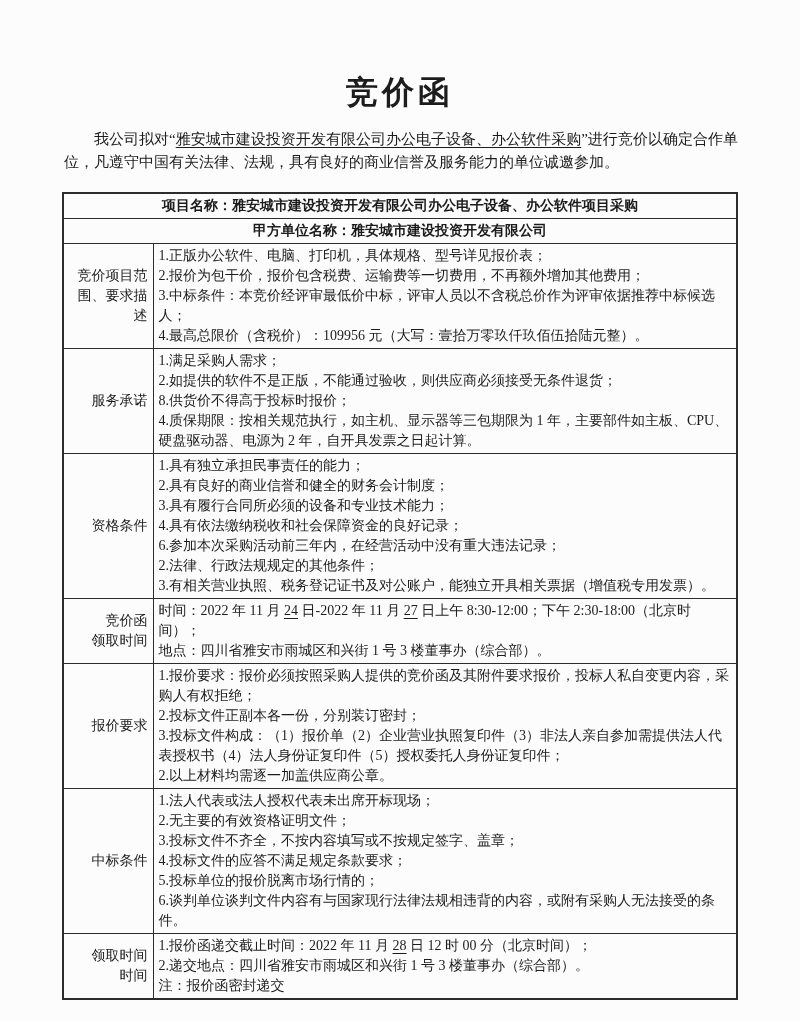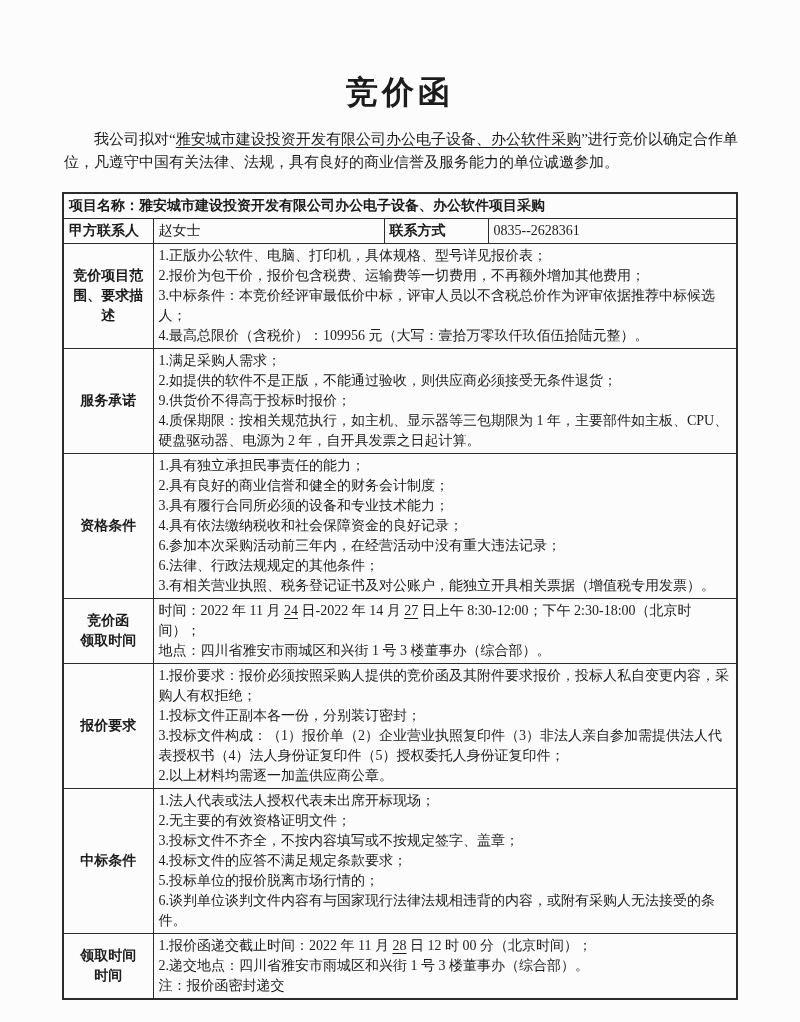--- a/index.html
+++ b/index.html
@@ -48,26 +48,27 @@
   }
   table.main td {
     border: 1px solid #2c2c2c;
     padding: 2px 5px;
     font-size: 14px;
     line-height: 20px;
     vertical-align: middle;
     word-break: break-all;
   }
   td.hdr {
-    text-align: center;
-    font-weight: bold;
+    text-align: right;
+    font-weight: normal;
     padding: 2px 1px;
   }
   td.boldrow {
     font-weight: bold;
+    text-align: center;
   }
   .lbl {
     font-weight: bold;
   }
 </style>
 </head>
 <body>
 
 <div class="page">
 
@@ -80,79 +81,76 @@
       <col style="width:90px">
       <col style="width:231px">
       <col style="width:104px">
       <col style="width:249px">
     </colgroup>
     <tbody>
       <tr>
         <td colspan="4" class="boldrow"><span class="lbl">项目名称：</span><span>雅安城市建设投资开发有限公司办公电子设备、办公软件项目采购</span></td>
       </tr>
       <tr>
-        <td class="lbl">甲方联系人</td>
-        <td>赵女士</td>
-        <td class="lbl">联系方式</td>
-        <td>0835--2628361</td>
+        <td colspan="4" class="boldrow"><span class="lbl">甲方单位名称：</span><span>雅安城市建设投资开发有限公司</span></td>
       </tr>
       <tr>
         <td class="hdr">
             <div>竞价项目范</div>
             <div>围、要求描述</div>
           </td>
         <td colspan="3">
             <div>1.正版办公软件、电脑、打印机，具体规格、型号详见报价表；</div>
             <div>2.报价为包干价，报价包含税费、运输费等一切费用，不再额外增加其他费用；</div>
             <div>3.中标条件：本竞价经评审最低价中标，评审人员以不含税总价作为评审依据推荐中标候选人；</div>
             <div>4.最高总限价（含税价）：109956 元（大写：壹拾万零玖仟玖佰伍拾陆元整）。</div>
           </td>
       </tr>
       <tr>
         <td class="hdr">
             <div>服务承诺</div>
           </td>
         <td colspan="3">
             <div>1.满足采购人需求；</div>
             <div>2.如提供的软件不是正版，不能通过验收，则供应商必须接受无条件退货；</div>
-            <div>9.供货价不得高于投标时报价；</div>
+            <div>8.供货价不得高于投标时报价；</div>
             <div>4.质保期限：按相关规范执行，如主机、显示器等三包期限为 1 年，主要部件如主板、CPU、硬盘驱动器、电源为 2 年，自开具发票之日起计算。</div>
           </td>
       </tr>
       <tr>
         <td class="hdr">
             <div>资格条件</div>
           </td>
         <td colspan="3">
             <div>1.具有独立承担民事责任的能力；</div>
             <div>2.具有良好的商业信誉和健全的财务会计制度；</div>
             <div>3.具有履行合同所必须的设备和专业技术能力；</div>
             <div>4.具有依法缴纳税收和社会保障资金的良好记录；</div>
             <div>6.参加本次采购活动前三年内，在经营活动中没有重大违法记录；</div>
-            <div>6.法律、行政法规规定的其他条件；</div>
+            <div>2.法律、行政法规规定的其他条件；</div>
             <div>3.有相关营业执照、税务登记证书及对公账户，能独立开具相关票据（增值税专用发票）。</div>
           </td>
       </tr>
       <tr>
         <td class="hdr">
             <div>竞价函</div>
             <div>领取时间</div>
           </td>
         <td colspan="3">
-          <div><span>时间：2022 年 11 月 </span><span class="u">24</span><span> 日-2022 年 14 月 </span><span class="u">27</span><span> 日上午 8:30-12:00；下午 2:30-18:00（北京时间）；</span></div>
+          <div><span>时间：2022 年 11 月 </span><span class="u">24</span><span> 日-2022 年 11 月 </span><span class="u">27</span><span> 日上午 8:30-12:00；下午 2:30-18:00（北京时间）；</span></div>
           <div>地点：四川省雅安市雨城区和兴街 1 号 3 楼董事办（综合部）。</div>
         </td>
       </tr>
       <tr>
         <td class="hdr">
             <div>报价要求</div>
           </td>
         <td colspan="3">
             <div>1.报价要求：报价必须按照采购人提供的竞价函及其附件要求报价，投标人私自变更内容，采购人有权拒绝；</div>
-            <div>1.投标文件正副本各一份，分别装订密封；</div>
+            <div>2.投标文件正副本各一份，分别装订密封；</div>
             <div>3.投标文件构成：（1）报价单（2）企业营业执照复印件（3）非法人亲自参加需提供法人代表授权书（4）法人身份证复印件（5）授权委托人身份证复印件；</div>
             <div>2.以上材料均需逐一加盖供应商公章。</div>
           </td>
       </tr>
       <tr>
         <td class="hdr">
             <div>中标条件</div>
           </td>
         <td colspan="3">
             <div>1.法人代表或法人授权代表未出席开标现场；</div>

